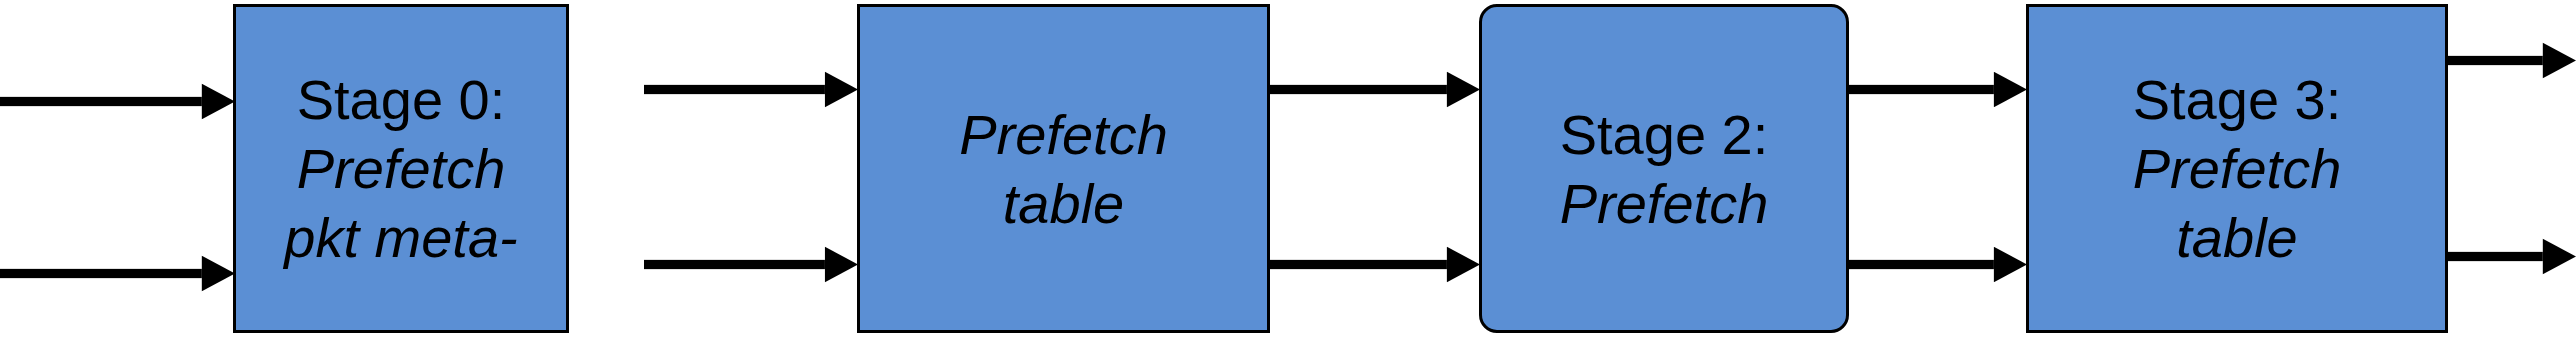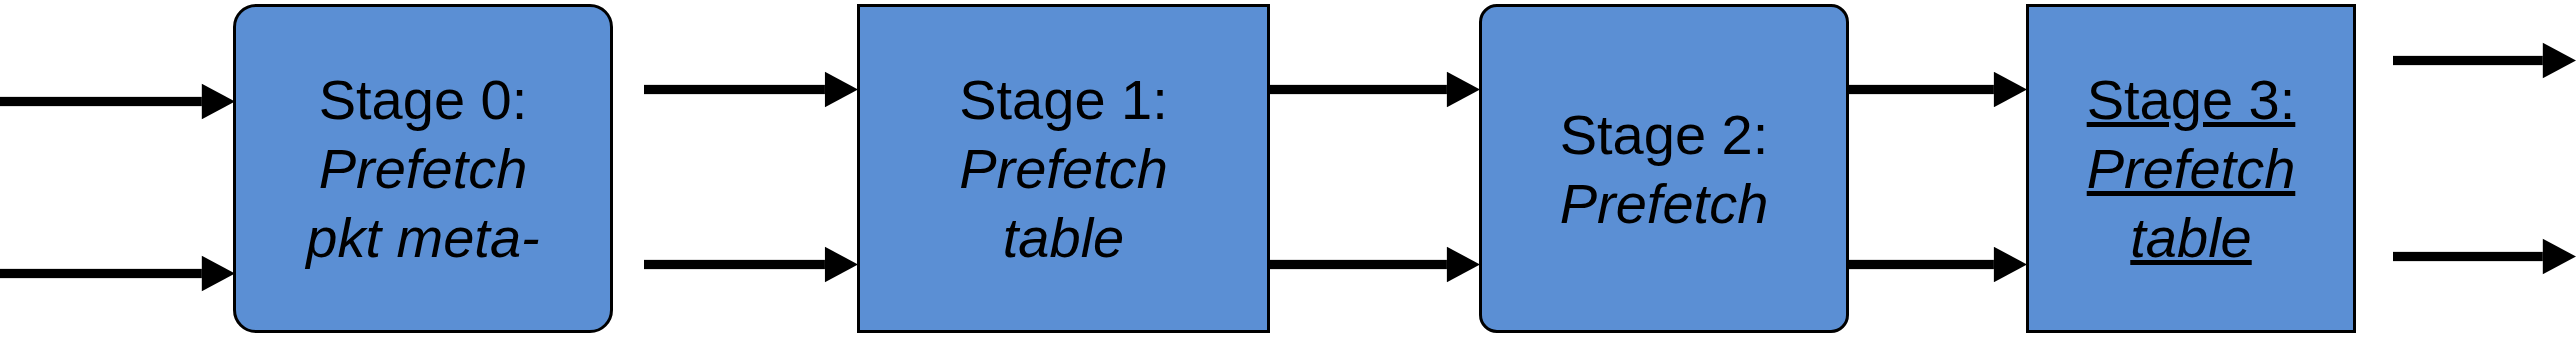--- a/index.html
+++ b/index.html
@@ -113,33 +113,32 @@
         <rect x="0" y="19.5" width="212" height="13" fill="#000000"></rect>
         <polygon points="212,1 259,26 212,51" fill="#000000"></polygon>
       </svg>
     </div>
     <div class="arrow" style="left: 2393px; top: 238px; width: 183px;">
       <svg viewBox="0 0 259 52" preserveAspectRatio="none">
         <rect x="0" y="19.5" width="212" height="13" fill="#000000"></rect>
         <polygon points="212,1 259,26 212,51" fill="#000000"></polygon>
       </svg>
     </div>
-    <div class="stage-box" style="left: 233px; top: 4.2px; width: 380px; height: 329px; background: rgb(91, 143, 212); border-color: rgb(0, 0, 0); border-radius: 23px;">
+    <div class="stage-box" style="left: 233px; top: 4.2px; width: 336px; height: 329px; background: rgb(91, 143, 212); border-color: rgb(0, 0, 0);">
       <div class="stage-line title" style="color: rgb(0, 0, 0);">Stage 0:</div>
       <div class="stage-line desc" style="color: rgb(0, 0, 0);">Prefetch</div>
       <div class="stage-line desc" style="color: rgb(0, 0, 0);">pkt meta-</div>
     </div>
     <div class="stage-box" style="left: 857px; top: 4.2px; width: 413px; height: 329px; background: rgb(91, 143, 212); border-color: rgb(0, 0, 0);">
-      <div class="stage-line title" style="color: rgb(0, 0, 0);">Stage 1:</div>
       <div class="stage-line desc" style="color: rgb(0, 0, 0);">Prefetch</div>
       <div class="stage-line desc" style="color: rgb(0, 0, 0);">table</div>
     </div>
     <div class="stage-box" style="left: 1479px; top: 4.2px; width: 370px; height: 329px; background: rgb(91, 143, 212); border-color: rgb(0, 0, 0); border-radius: 18px;">
       <div class="stage-line title" style="color: rgb(0, 0, 0);">Stage 2:</div>
       <div class="stage-line desc" style="color: rgb(0, 0, 0);">Prefetch</div>
     </div>
-    <div class="stage-box" style="left: 2026px; top: 4.2px; width: 330px; height: 329px; background: rgb(91, 143, 212); border-color: rgb(0, 0, 0); text-decoration: underline;">
+    <div class="stage-box" style="left: 2026px; top: 4.2px; width: 422px; height: 329px; background: rgb(91, 143, 212); border-color: rgb(0, 0, 0);">
       <div class="stage-line title" style="color: rgb(0, 0, 0);">Stage 3:</div>
       <div class="stage-line desc" style="color: rgb(0, 0, 0);">Prefetch</div>
       <div class="stage-line desc" style="color: rgb(0, 0, 0);">table</div>
     </div>
   </div>
 
 
 </body></html>

